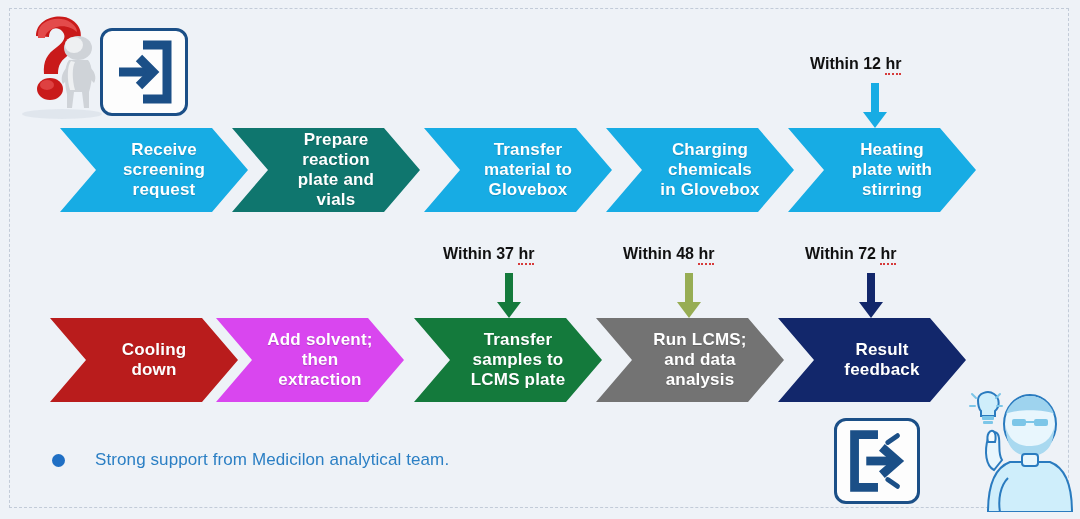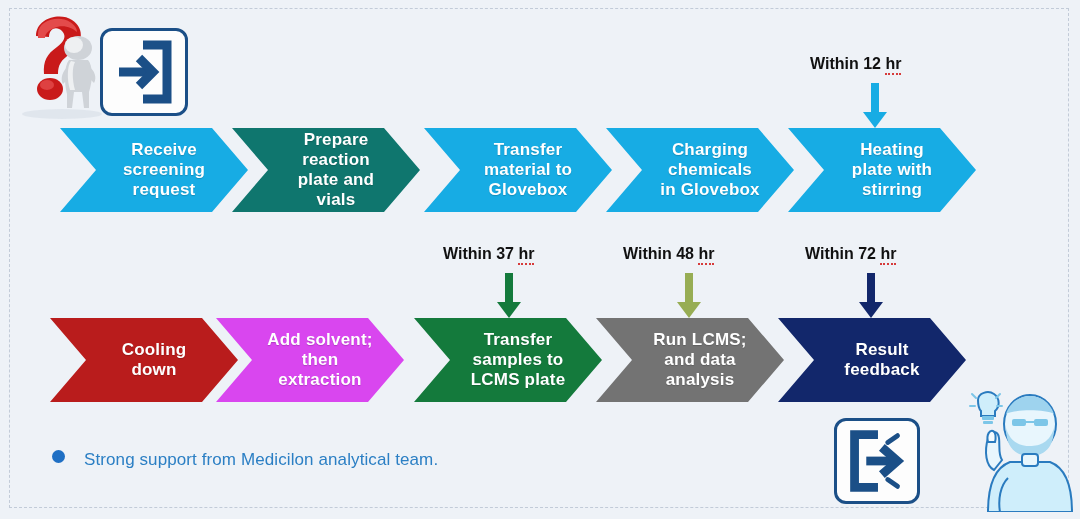--- a/index.html
+++ b/index.html
@@ -64,22 +64,22 @@
     width: 26px;
     height: 46px;
   }
 
   
   #bullet-row {
     position: absolute;
     left: 52px;
     top: 450px;
     display: flex;
-    align-items: flex-start;
-    gap: 19px;
+    align-items: center;
+    gap: 30px;
   }
   #bullet-dot {
     width: 13px; height: 13px;
     border-radius: 50%;
     background: #1f6fc4;
     flex: 0 0 auto;
   }
   #bullet-text {
     font-size: 17px;
     color: #2b7fc4;

